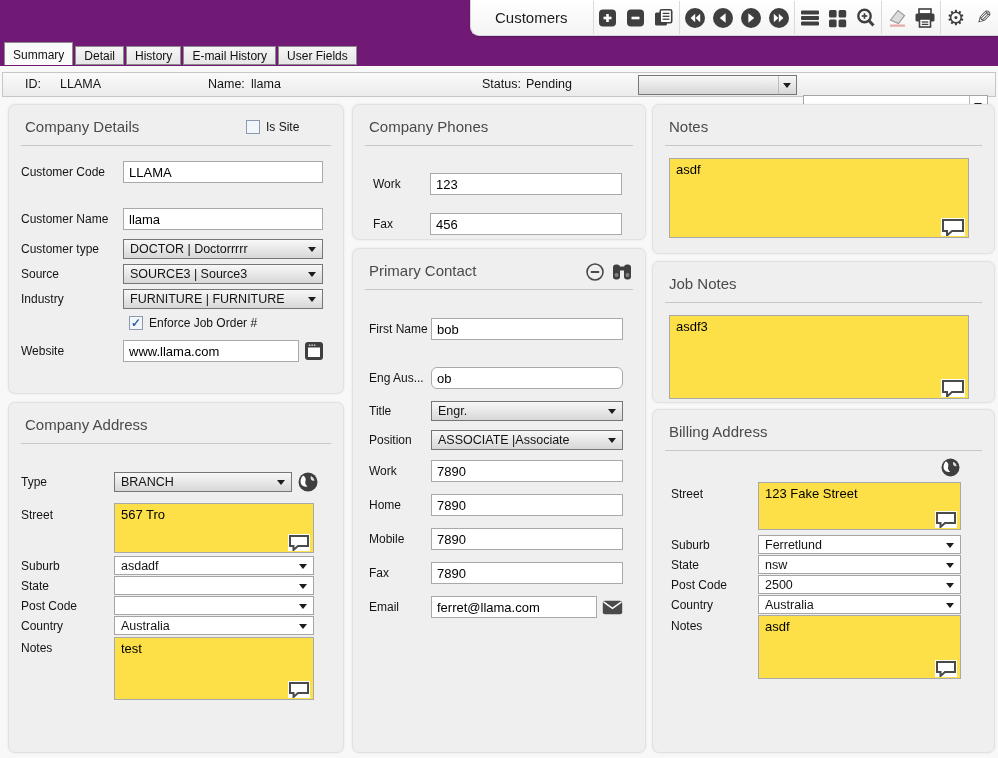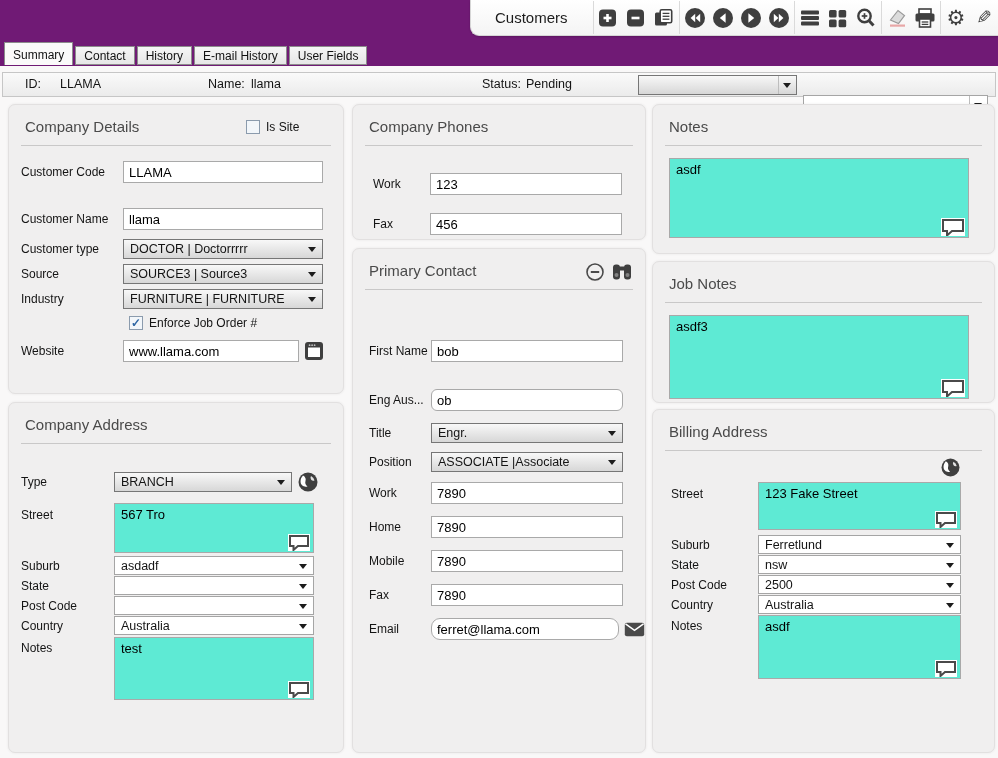--- a/index.html
+++ b/index.html
@@ -40,21 +40,21 @@
   .inp{height:22px;border:1px solid #a9a9a9;background:#fff;font-family:"Liberation Sans",sans-serif;
     font-size:13px;padding:0 5px;box-sizing:border-box;outline:none;}
   .combo{position:relative;border:1px solid #8f8f8f;display:flex;align-items:center;
     box-sizing:border-box;font-size:12.5px;padding:0 18px 0 6px;white-space:nowrap;overflow:hidden;}
   .combo.gray{background:linear-gradient(#f8f8f8,#d7d7d7);border-color:#767676;}
   .combo.white{background:#fff;border-color:#a5a5a5;}
   .tri{position:absolute;right:6px;top:50%;margin-top:-2px;width:0;height:0;
     border-left:4px solid transparent;border-right:4px solid transparent;border-top:5px solid #1c1c1c;}
   .arrbox{position:absolute;right:0;top:0;bottom:0;width:17px;border-left:1px solid #bdbdbd;}
   .arrbox .tri{right:5px;}
-  .notebox{position:relative;background:#5eead4;border:1px solid #a9a9a9;box-sizing:border-box;}
+  .notebox{position:relative;background:#fde047;border:1px solid #a9a9a9;box-sizing:border-box;}
   .notebox textarea{width:100%;height:100%;border:none;background:transparent;resize:none;outline:none;
     font-family:"Liberation Sans",sans-serif;font-size:13px;padding:3px 6px;box-sizing:border-box;}
   .bubble{position:absolute;right:3px;bottom:1px;background:#fff;}
   .cb{width:14px;height:14px;border:1px solid #8b9bad;background:#f2f6fa;display:inline-flex;align-items:center;
     justify-content:center;font-size:12px;color:#2e66a4;box-sizing:border-box;flex-shrink:0;}
   .cb.checked::after{content:"✓";font-weight:bold;margin-top:-1px;}
   .cbrow{display:flex;align-items:center;gap:6px;font-size:12px;}
   .icon-ml{margin-left:5px;flex-shrink:0;display:flex;align-items:center;background:transparent;border:none;padding:0;}
   .sec-icons{position:absolute;right:12px;top:13px;display:flex;align-items:center;gap:6px;}
 </style>
@@ -161,21 +161,21 @@
           <span class="glyph" style="font-size:21px">⚙</span>
         </button>
       <button class="tbtn">
           <span class="glyph flip" style="font-size:19px">✎</span>
         </button>
     </div>
   </div>
 
   <div class="tabstrip">
     <div class="tab active">Summary</div>
-    <div class="tab">Contact</div>
+    <div class="tab">Detail</div>
     <div class="tab">History</div>
     <div class="tab">E-mail History</div>
     <div class="tab">User Fields</div>
   </div>
 
   <div class="statusbar">
     <span class="sb-item" style="left:22px">ID:</span>
     <span class="sb-item" style="left:57px">LLAMA</span>
     <span class="sb-item" style="left:205px">Name:</span>
     <span class="sb-item" style="left:248px">llama</span>
@@ -346,21 +346,21 @@
               <svg width="22" height="20">
                 <rect x="2" y="2.5" width="7" height="15" rx="3" fill="#3f3f3f"></rect>
                 <rect x="13" y="2.5" width="7" height="15" rx="3" fill="#3f3f3f"></rect>
                 <rect x="8.5" y="4.5" width="5" height="4" fill="#3f3f3f"></rect>
                 <circle cx="5.5" cy="13" r="2" fill="#fff" opacity="0.35"></circle>
                 <circle cx="16.5" cy="13" r="2" fill="#fff" opacity="0.35"></circle>
               </svg>
             </button>
         </div>
         <div class="sec-div"></div>
-        <div class="frow" style="margin-top:34px;padding:16px 16px">
+        <div class="frow" style="margin-top:12px;padding:16px 16px">
           <span class="lbl" style="width:62px">First Name</span>
           <input class="inp" style="width: 192px;" value="bob">
         </div>
         <div class="frow" style="margin-top:11px;padding:0 16px">
           <span class="lbl" style="width:62px">Eng Aus...</span>
           <input class="inp" style="width: 192px; border-radius: 6px;" value="ob">
         </div>
         <div class="frow" style="margin-top:12px;padding:0 16px">
           <span class="lbl" style="width:62px">Title</span>
           <div class="combo gray" style="width:192px;height:20px">
@@ -386,21 +386,21 @@
         <div class="frow" style="margin-top:12px;padding:0 16px">
           <span class="lbl" style="width:62px">Mobile</span>
           <input class="inp" style="width: 192px;" value="7890">
         </div>
         <div class="frow" style="margin-top:12px;padding:0 16px">
           <span class="lbl" style="width:62px">Fax</span>
           <input class="inp" style="width: 192px;" value="7890">
         </div>
         <div class="frow" style="margin-top:12px;padding:0 16px">
           <span class="lbl" style="width:62px">Email</span>
-          <input class="inp" style="width: 188px; border-radius: 9px;" value="ferret@llama.com">
+          <input class="inp" style="width: 166px;" value="ferret@llama.com">
           <button class="icon-ml">
               <svg width="21" height="15">
                 <rect x="0.8" y="0.8" width="19.4" height="13.4" rx="2" fill="#4a4a4a"></rect>
                 <path d="M1.5 1.8 L10.5 8.3 L19.5 1.8" fill="none" stroke="#fff" stroke-width="1.5"></path>
               </svg>
             </button>
         </div>
       </section>
     </div>
 

